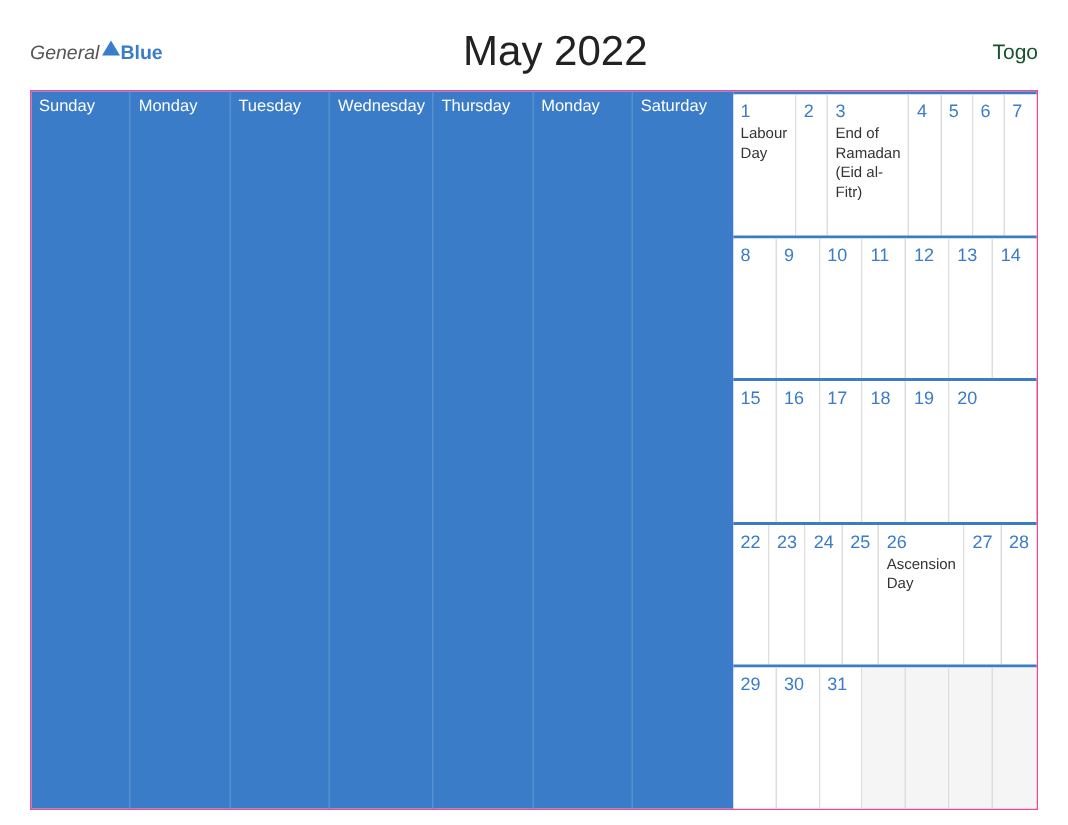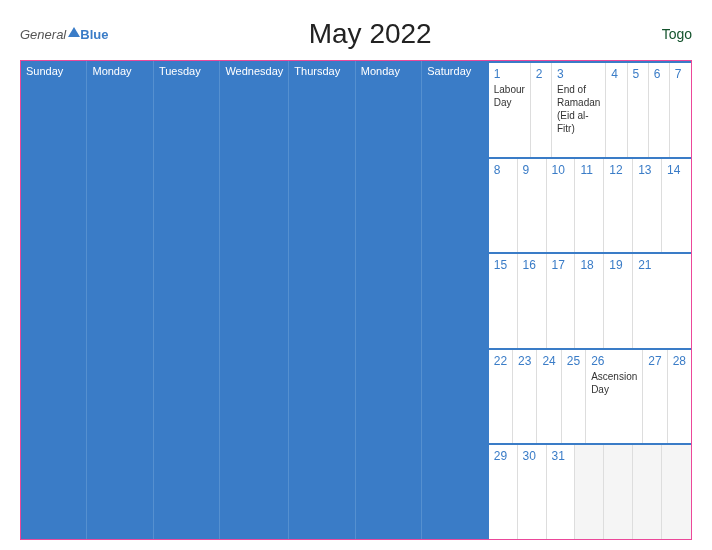--- a/index.html
+++ b/index.html
@@ -222,21 +222,21 @@
         <div class="cal-cell">
           <span class="day-num">17</span>
         </div>
         <div class="cal-cell">
           <span class="day-num">18</span>
         </div>
         <div class="cal-cell">
           <span class="day-num">19</span>
         </div>
         <div class="cal-cell">
-          <span class="day-num">21</span>
+          <span class="day-num">20</span>
         </div>
       </div>
 
       <div class="cal-week">
         <div class="cal-cell">
           <span class="day-num">22</span>
         </div>
         <div class="cal-cell">
           <span class="day-num">23</span>
         </div>

